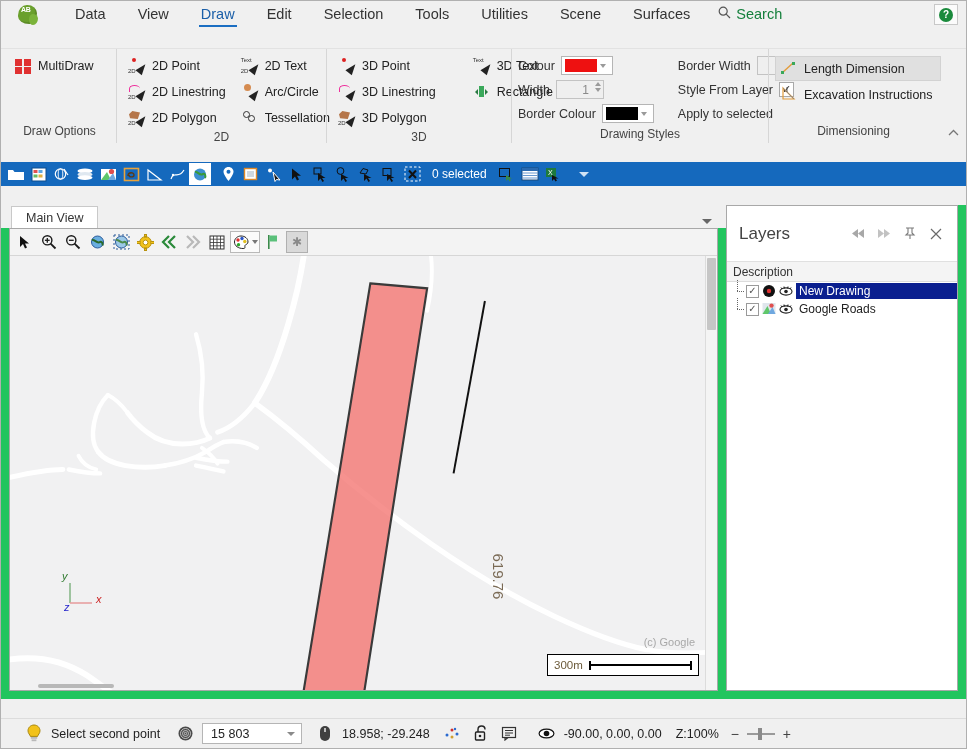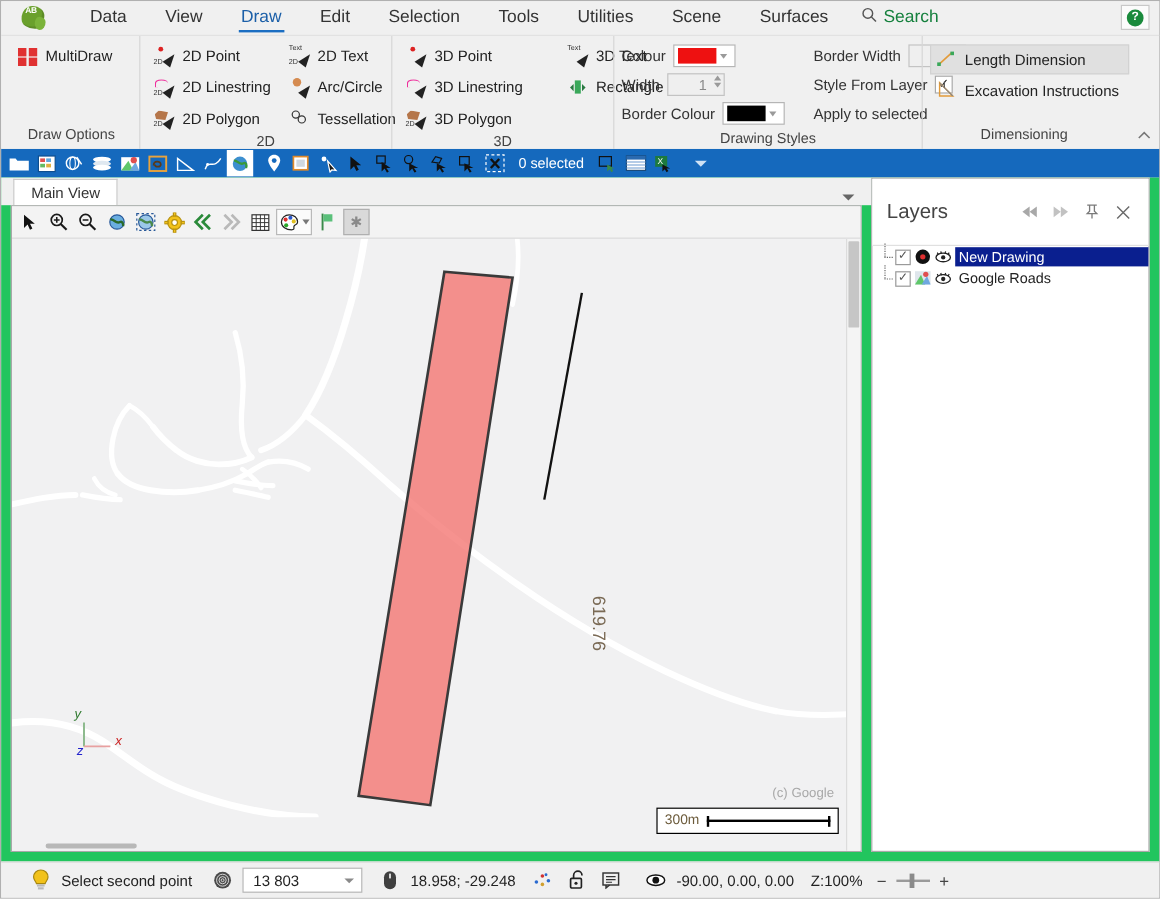--- a/index.html
+++ b/index.html
@@ -10,21 +10,21 @@
     font-family: "Liberation Sans", sans-serif;
     font-size: 12px;
     color: #1f1f1f;
     background: #ffffff;
   }
   #app {
     width: 967px; height: 749px;
     position: relative;
     border: 1px solid #b0b0b0;
     background: #f0f0f0;
-    display: flex; flex-direction: column;
+    display: flex; flex-direction: column; gap: 19px;
   }
 
   
   .menubar {
     height: 28px;
     background: #f0f0f0;
     display: flex; align-items: center;
     padding-left: 4px;
     position: relative;
     flex: 0 0 28px;
@@ -968,20 +968,23 @@
               <path d="M2 1 L10 1 M4 1 L4 6 L2 8 L10 8 L8 6 L8 1 M6 8 L6 12" stroke="#7a7a7a" stroke-width="1.1" fill="none"></path>
             </svg>
         </div>
         <div class="lh-btn">
           <svg width="12" height="12" viewBox="0 0 12 12">
               <path d="M1 1 L11 11 M11 1 L1 11" stroke="#6a6a6a" stroke-width="1.2"></path>
             </svg>
         </div>
       </div>
 
+      <div class="layers-colhead">
+        <span>Description</span>
+      </div>
 
       <div class="layer-row sel">
         <span class="tree-dash"></span>
         <span class="lchk">✓</span>
         <span class="lic">
           <svg width="14" height="14" viewBox="0 0 14 14">
               <circle cx="7" cy="7" r="6" fill="#111"></circle>
               <circle cx="7" cy="7" r="2.2" fill="#e03030"></circle>
             </svg>
         </span>
@@ -1031,21 +1034,21 @@
       <svg width="17" height="17" viewBox="0 0 17 17">
           <circle cx="8.5" cy="8.5" r="7" fill="#4a4a4a"></circle>
           <g stroke="#dcdcdc" stroke-width=".8" fill="none">
             <circle cx="8.5" cy="8.5" r="5"></circle>
             <circle cx="8.5" cy="8.5" r="3"></circle>
             <circle cx="8.5" cy="8.5" r="1.2"></circle>
           </g>
         </svg>
     </div>
     <div class="sb-combo">
-      <span>13 803</span>
+      <span>15 803</span>
       <span class="ar"></span>
     </div>
     <div class="sb-ic" style="margin-left:6px;">
       <svg width="12" height="17" viewBox="0 0 12 17">
           <rect x="1" y="1" width="10" height="15" rx="5" fill="#3f3f3f"></rect>
           <rect x="5.2" y="3" width="1.6" height="4" fill="#dcdcdc"></rect>
         </svg>
     </div>
     <div class="sb-text">18.958; -29.248</div>
     <div class="sb-ic" style="margin-left:6px;">

